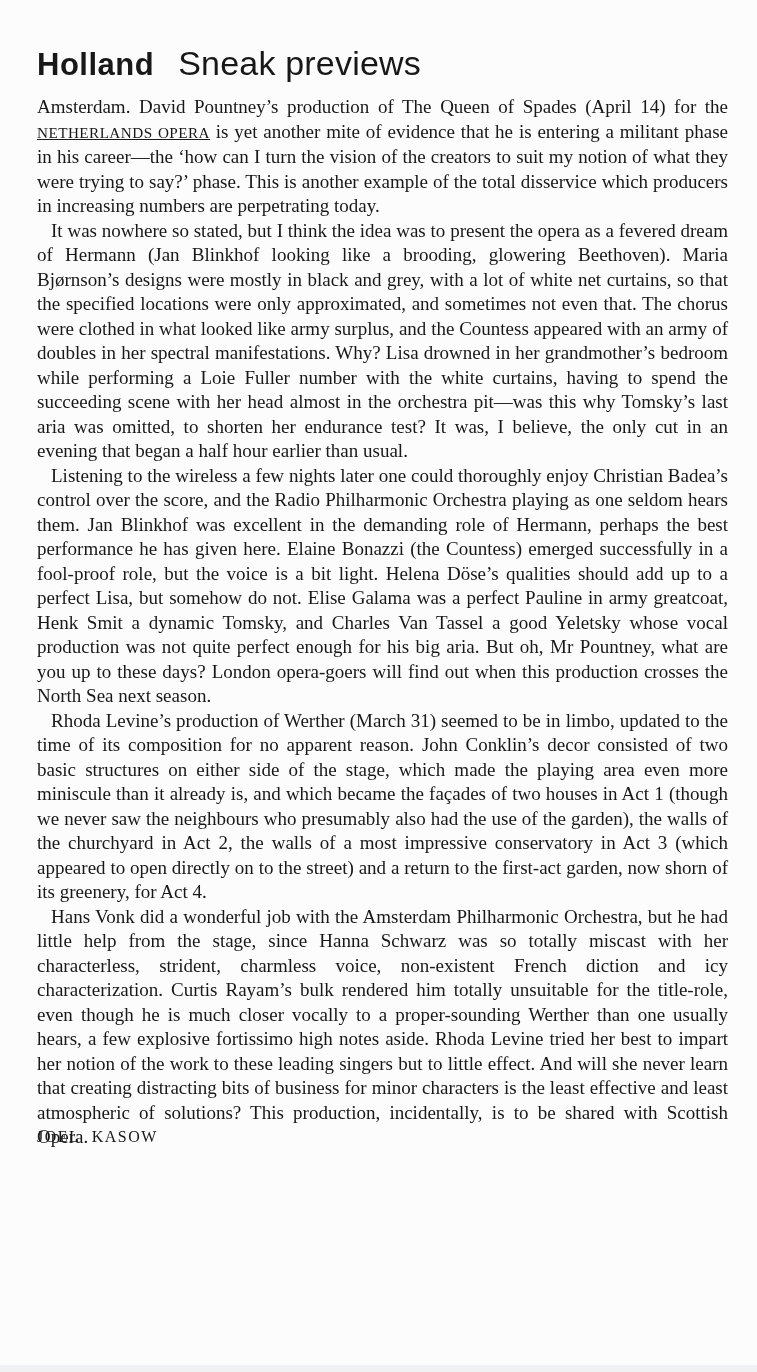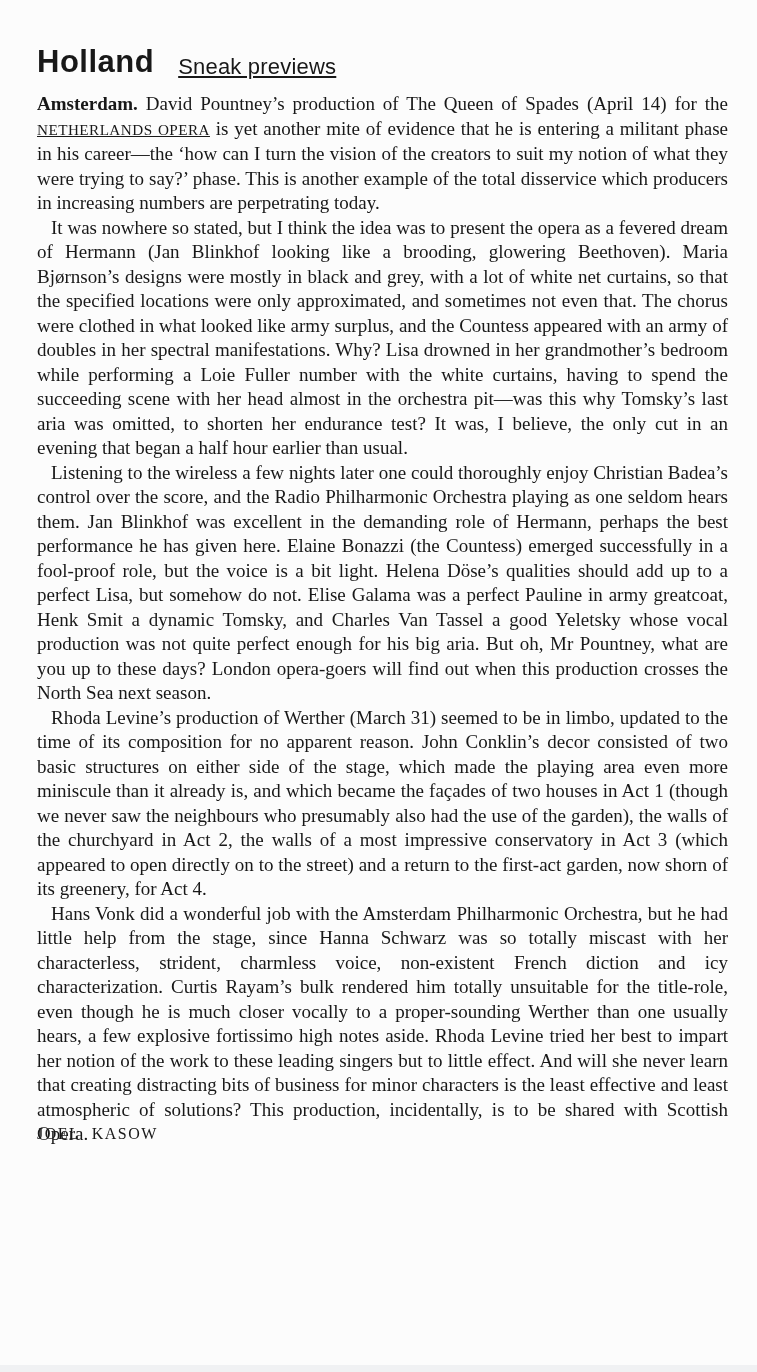--- a/index.html
+++ b/index.html
@@ -27,33 +27,32 @@
     gap: 24px;
     font-family: "Liberation Sans", sans-serif;
     margin-bottom: 12px;
   }
   .section-name {
     font-size: 31px;
     font-weight: 700;
     letter-spacing: 0.5px;
   }
   .article-title {
-    font-size: 22px;
+    font-size: 34px;
     font-weight: 400;
     letter-spacing: 0.2px;
-    text-decoration: underline;
   }
   .body-copy p.para {
     font-size: 19px;
     line-height: 24.5px;
     text-align: justify;
     text-justify: inter-word;
   }
   .body-copy p.para.indent { text-indent: 14px; }
-  .seg-bold   { font-weight: 700; }
+  .seg-bold   { font-weight: 400; }
   .seg-italic { }
   .seg-smallcaps {
     font-size: 0.8em;
     letter-spacing: 0.03em;
     text-decoration: underline;
   }
   .byline {
     text-align: left;
     font-size: 16px;
     line-height: 24.5px;

